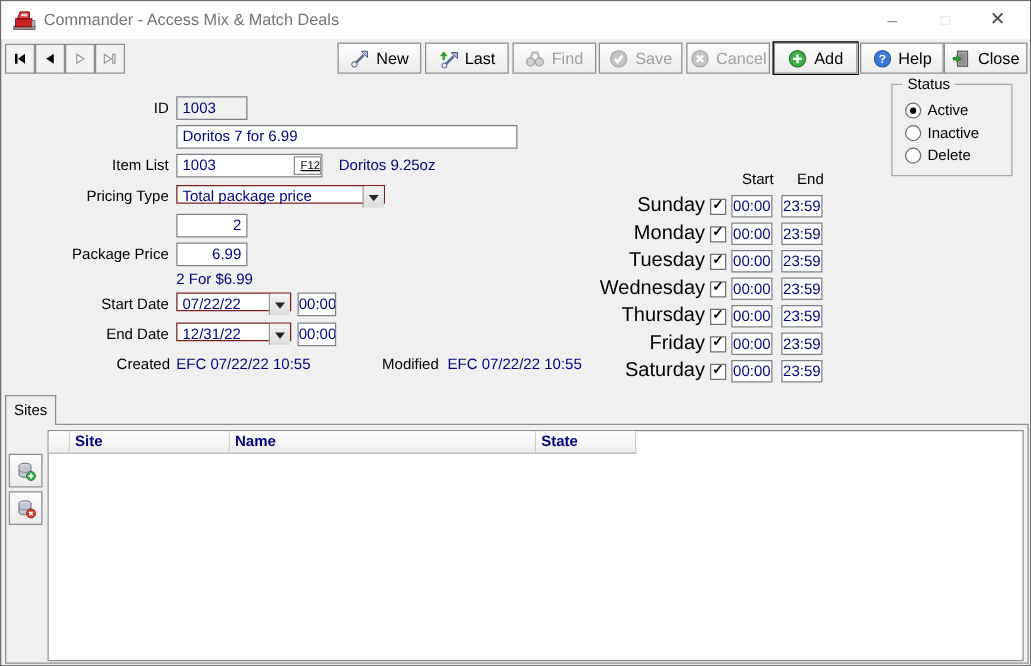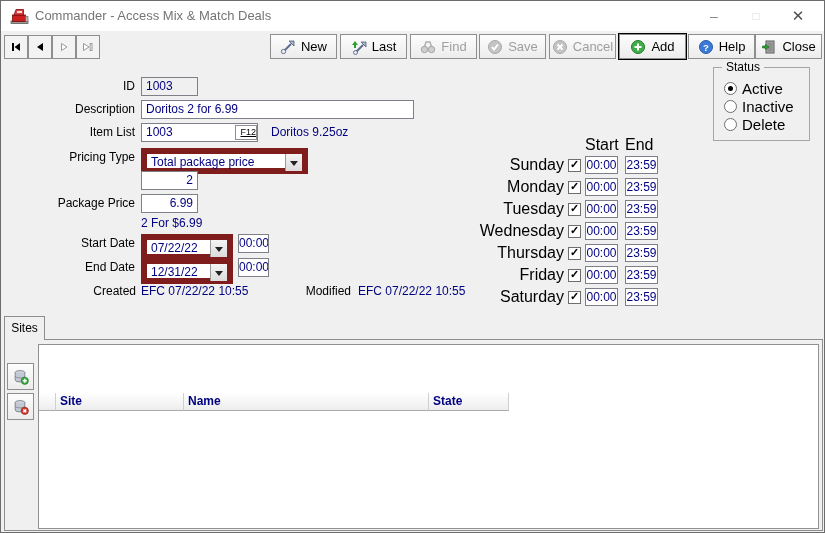--- a/index.html
+++ b/index.html
@@ -25,57 +25,57 @@
     font-size:13px; color:#000; }
   .tbbtn.disabled { color:#9f9f9f; }
   .tbbtn.focused { box-shadow:0 0 0 1px #000; }
   .icon16 { width:16px; height:16px; display:block; flex:0 0 auto; }
   
   .lbl { position:absolute; font-size:12px; color:#000; text-align:right; white-space:nowrap; }
   .fld { position:absolute; height:19px; border:1px solid #7d8187; background:#fff;
     color:#000080; font-size:12px; line-height:17px; padding:0 4px; white-space:nowrap; overflow:hidden; }
   .fld.readonly { background:#f0f0f0; }
   .fld.num { text-align:right; }
-  .combo { position:absolute; height:26px; border:6px solid #7f1d1d; background:#fff;
+  .combo { position:absolute; height:15px; border:1px solid #7f1d1d; background:#fff;
     color:#000080; font-size:12px; line-height:17px; padding:0 20px 0 4px; white-space:nowrap; }
   .combo .drop { position:absolute; right:0; top:0; width:17px; height:17px;
     background:linear-gradient(#f4f4f4,#dcdcdc); border-left:1px solid #9a9a9a;
     display:flex; align-items:center; justify-content:center; }
   .drop::after { content:""; border:4px solid transparent; border-top:5px solid #222; margin-top:5px; }
   .bluetext { position:absolute; font-size:12px; color:#000080; white-space:nowrap; }
   #f12-btn { position:absolute; left:234px; top:124px; width:22px; height:15px;
     background:#fff; border:1px solid #8e8e8e; font-size:9px; line-height:13px;
     text-align:right; text-decoration:underline; color:#000; }
   
-  .sched-hdr { position:absolute; top:135px; width:34px; font-size:16px; color:#000; text-align:left; }
+  .sched-hdr { position:absolute; top:135px; width:34px; font-size:12px; color:#000; text-align:right; }
   .daylbl { position:absolute; width:95px; left:468px; font-size:16px; text-align:right; height:18px; line-height:18px; }
   .chk { position:absolute; left:567px; width:13px; height:13px; background:#fff;
     border:1px solid #6e6e6e; font-size:11px; line-height:11px; text-align:center; color:#000; }
   .chk.checked::after { content:"✓"; font-weight:bold; position:relative; top:-1px; }
   .timebox { position:absolute; width:33px; height:18px; border:1px solid #7d8187; background:#fff;
     color:#000080; font-size:12px; line-height:16px; text-align:center; }
   
   #status-box { position:absolute; left:712px; top:66px; width:97px; height:74px;
     border:1px solid #a6a6a6; background:#f0f0f0; }
   #status-legend { position:absolute; left:8px; top:-8px; background:#f0f0f0; padding:0 4px; font-size:12px; }
   .status-row { position:absolute; left:10px; height:14px; display:flex; align-items:center; gap:5px; }
   .radio { width:13px; height:13px; border:1px solid #6e6e6e; border-radius:50%; background:#fff; position:relative; flex:0 0 auto; }
   .radio.selected::after { content:""; position:absolute; left:3px; top:3px; width:5px; height:5px; border-radius:50%; background:#000; }
-  .status-row span { font-size:15px; }
+  .status-row span { font-size:12px; }
   
   #sites-tab { position:absolute; left:3px; top:315px; width:41px; height:24px; background:#f0f0f0;
     border:1px solid #8e8e8e; border-bottom:none; z-index:3; font-size:12px; text-align:center; line-height:23px; }
   #sites-panel { position:absolute; left:3px; top:338px; width:819px; height:192px;
     border:1px solid #8e8e8e; background:#f0f0f0; }
   .sitebtn { position:absolute; left:6px; width:27px; height:27px;
     background:linear-gradient(#fdfdfd,#ececec); border:1px solid #8e8e8e;
     display:flex; align-items:center; justify-content:center; }
   #sites-table { position:absolute; left:37px; top:343px; width:781px; height:185px;
     background:#fff; border:1px solid #909090; }
-  #sites-header { display:flex; height:18px;margin-top:48px; }
+  #sites-header { display:flex; height:18px; }
   .hcell { height:18px; background:linear-gradient(#ffffff,#ededed);
     border-right:1px solid #cfcfcf; border-bottom:1px solid #ababab;
     font-size:12px; font-weight:bold; color:#000080; line-height:17px; padding-left:4px; overflow:hidden; }
 </style>
 </head>
 <body>
 
 <div id="window">
 
   <div id="titlebar">
@@ -174,22 +174,21 @@
       <rect x="5" y="2" width="8" height="12" fill="#b5b5b5" stroke="#5a5a5a"></rect>
       <rect x="6.3" y="3.3" width="5.4" height="9.4" fill="#8f8f8f"></rect>
       <path d="M8 8 L4.5 5.5 V7 H1.5 V9 H4.5 V10.5 Z" fill="#2ca02c" stroke="#14641c" stroke-width="0.6"></path>
     </svg>
     <span>Close</span>
   </div>
 
   <div class="lbl" style="left:0;top:76px;width:134px;line-height:19px">ID</div>
   <div class="fld readonly" style="left:140px;top:76px;width:57px">1003</div>
 
-  <div class="lbl" style="left:0;top:99px;width:134px;line-height:19px">Description</div>
-  <div class="fld" style="left:140px;top:99px;width:273px">Doritos 2 for 6.99</div>
+  <div class="fld" style="left:140px;top:99px;width:273px">Doritos 7 for 6.99</div>
 
   <div class="lbl" style="left:0;top:122px;width:134px;line-height:19px">Item List</div>
   <div class="fld" style="left:140px;top:122px;width:117px">1003</div>
   <div id="f12-btn">F12</div>
   <div class="bluetext" style="left:270px;top:122px;line-height:19px">Doritos 9.25oz</div>
 
   <div class="lbl" style="left:0;top:147px;width:134px;line-height:19px">Pricing Type</div>
   <div class="combo" style="left:140px;top:147px;width:167px">
     <span>Total package price</span>
     <span class="drop"></span>

